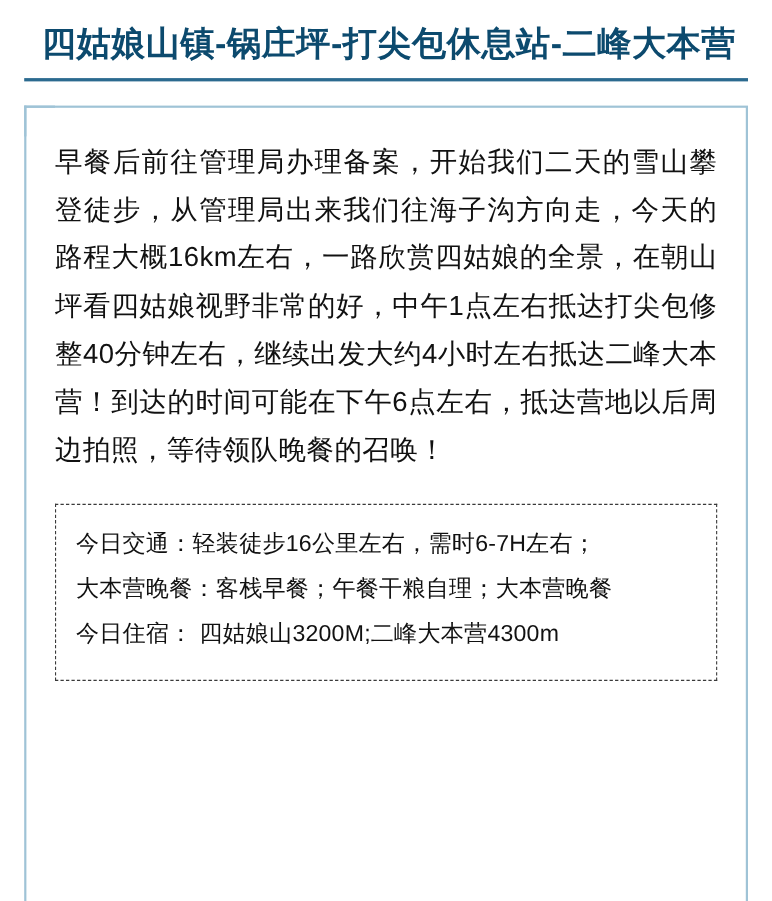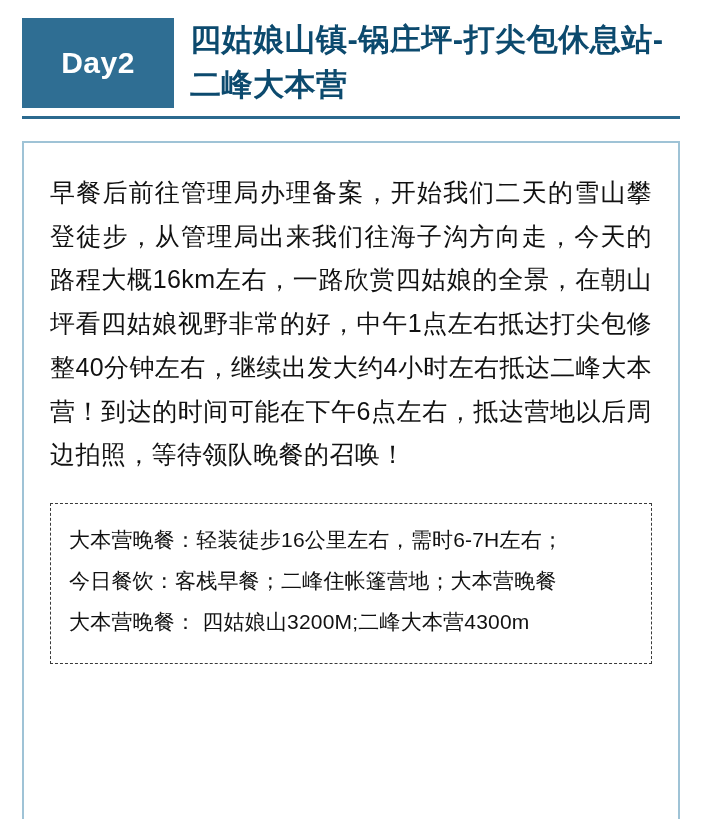--- a/index.html
+++ b/index.html
@@ -96,29 +96,28 @@
     letter-spacing: 0.2px;
     word-break: break-all;
   }
 </style>
 </head>
 <body>
 
 <div class="page">
 
   <div class="header">
-    <div class="day-badge">Day2</div>
     <div class="header-title">四姑娘山镇-锅庄坪-打尖包休息站-二峰大本营</div>
   </div>
 
   <div class="panel">
     <div class="panel-corner"></div>
 
     <p class="paragraph">早餐后前往管理局办理备案，开始我们二天的雪山攀登徒步，从管理局出来我们往海子沟方向走，今天的路程大概16km左右，一路欣赏四姑娘的全景，在朝山坪看四姑娘视野非常的好，中午1点左右抵达打尖包修整40分钟左右，继续出发大约4小时左右抵达二峰大本营！到达的时间可能在下午6点左右，抵达营地以后周边拍照，等待领队晚餐的召唤！</p>
 
     <div class="info-box">
-      <div class="info-line">大本营晚餐：轻装徒步16公里左右，需时6-7H左右；</div>
-      <div class="info-line">今日餐饮：客栈早餐；二峰住帐篷营地；大本营晚餐</div>
-      <div class="info-line">大本营晚餐： 四姑娘山3200M;二峰大本营4300m</div>
+      <div class="info-line">今日交通：轻装徒步16公里左右，需时6-7H左右；</div>
+      <div class="info-line">大本营晚餐：客栈早餐；午餐干粮自理；大本营晚餐</div>
+      <div class="info-line">今日住宿： 四姑娘山3200M;二峰大本营4300m</div>
     </div>
   </div>
 
 </div>
 
 </body></html>

